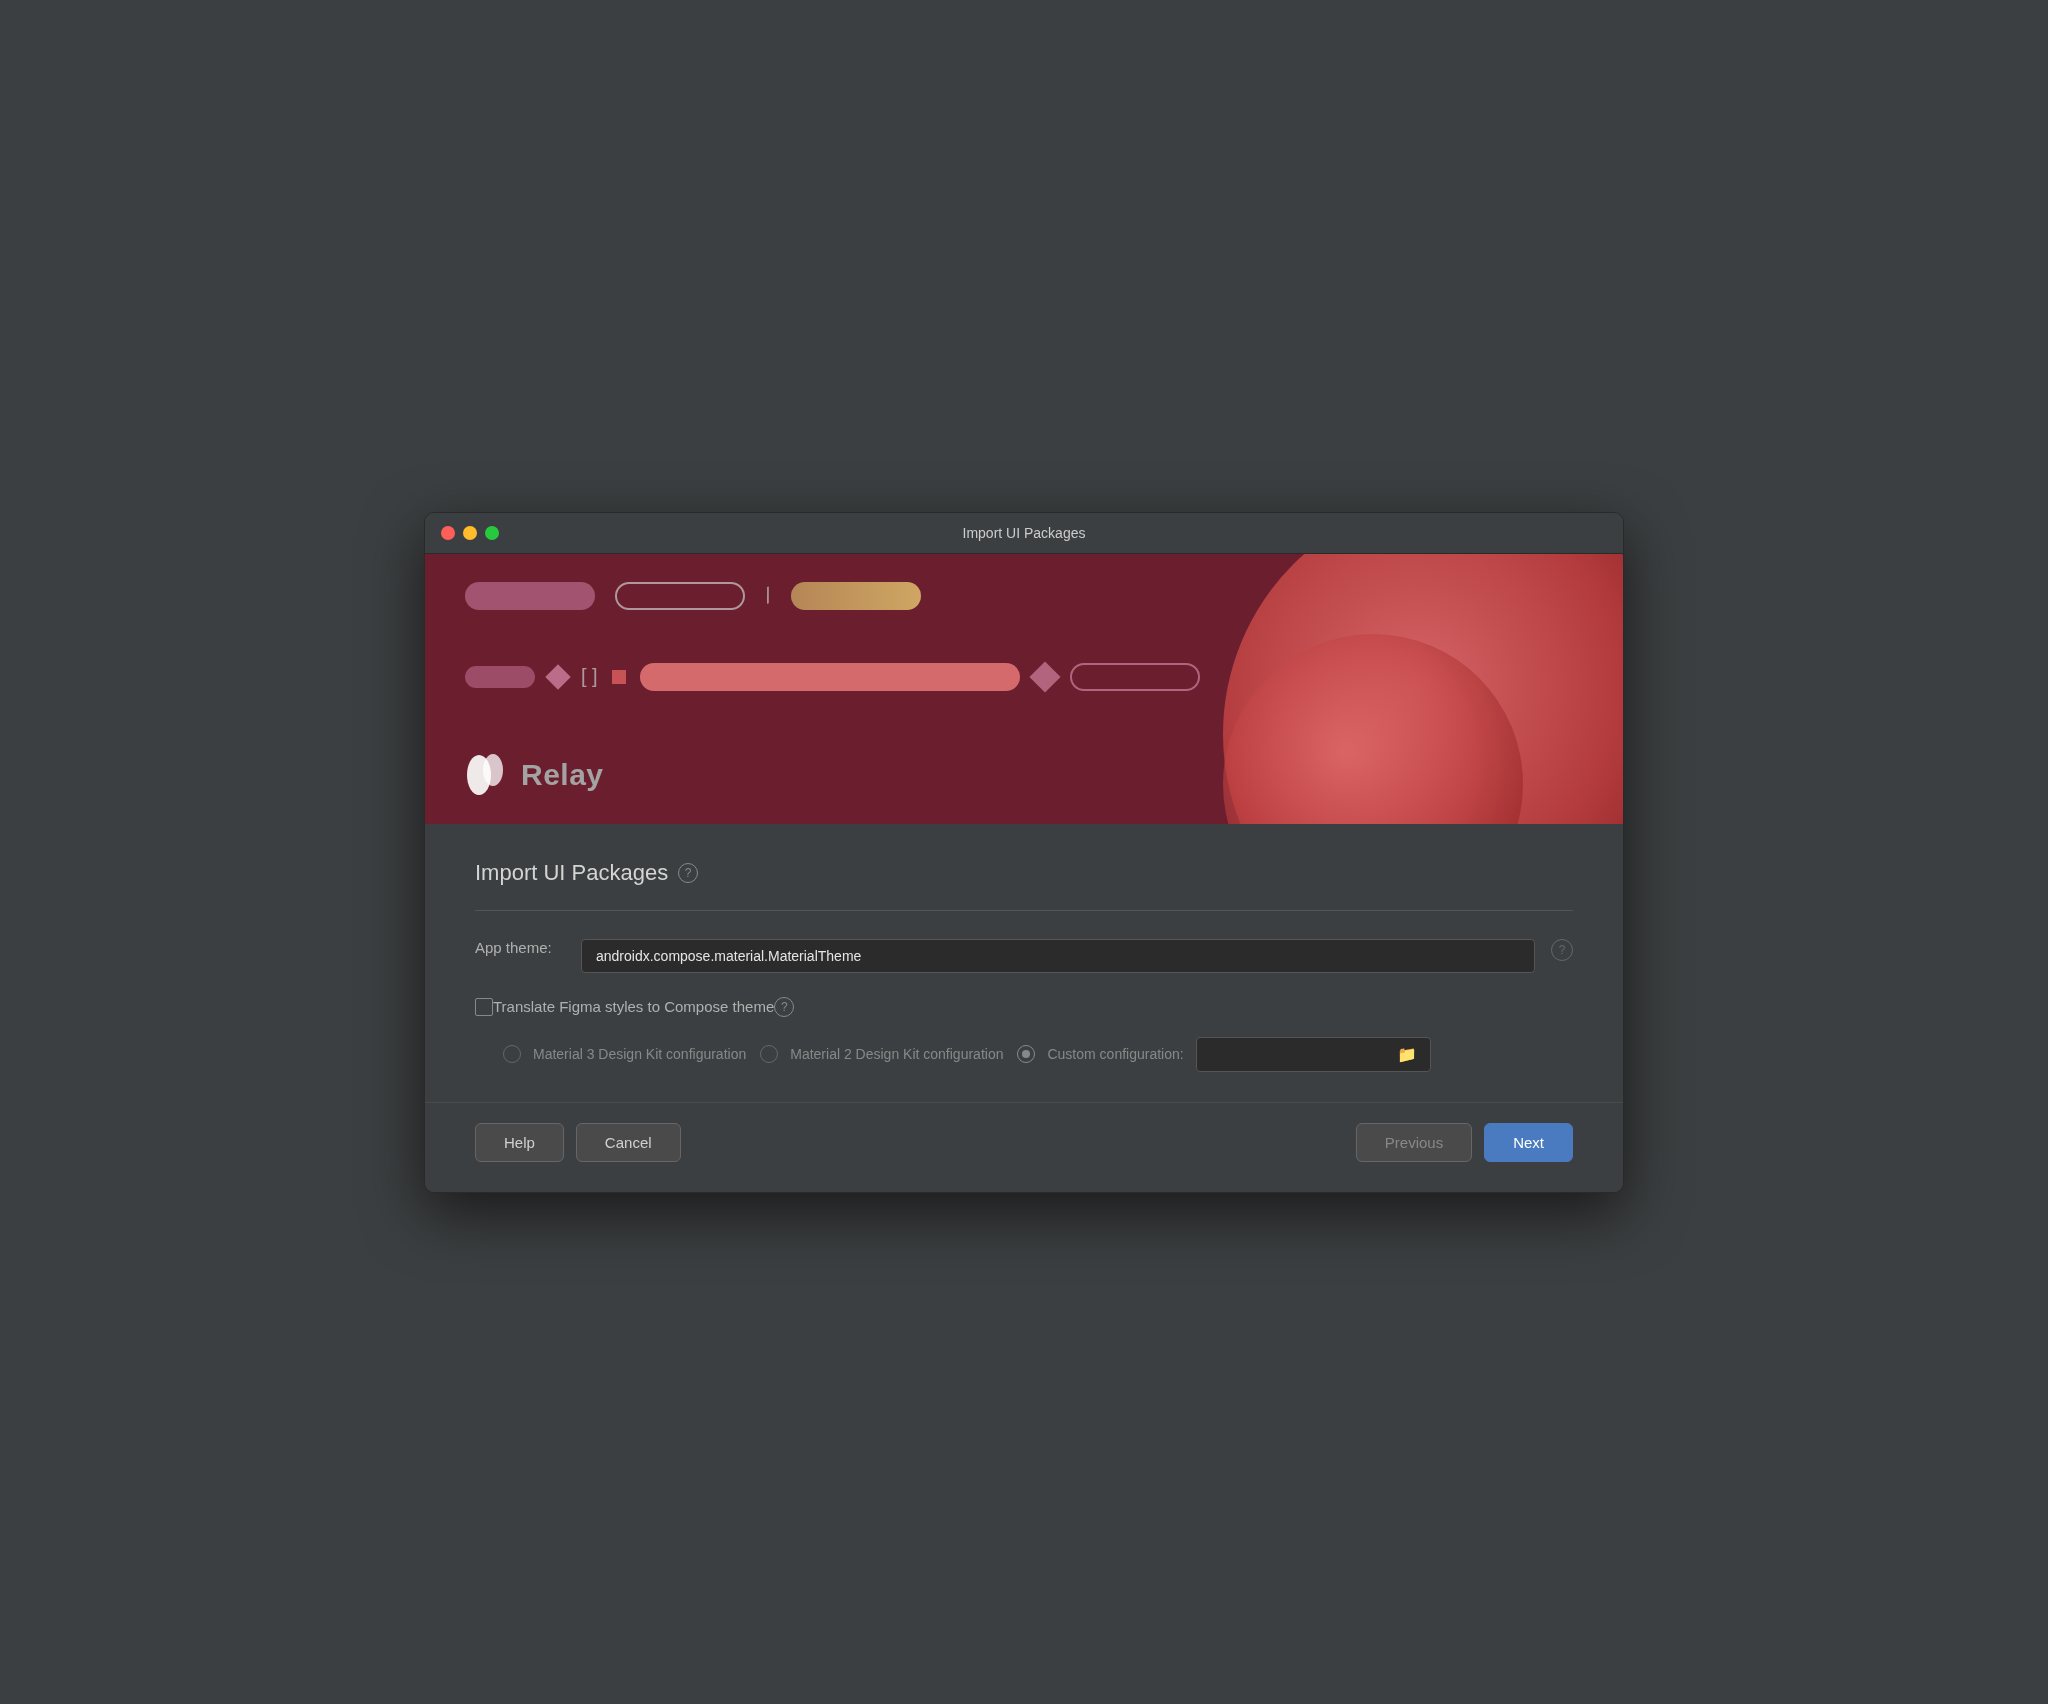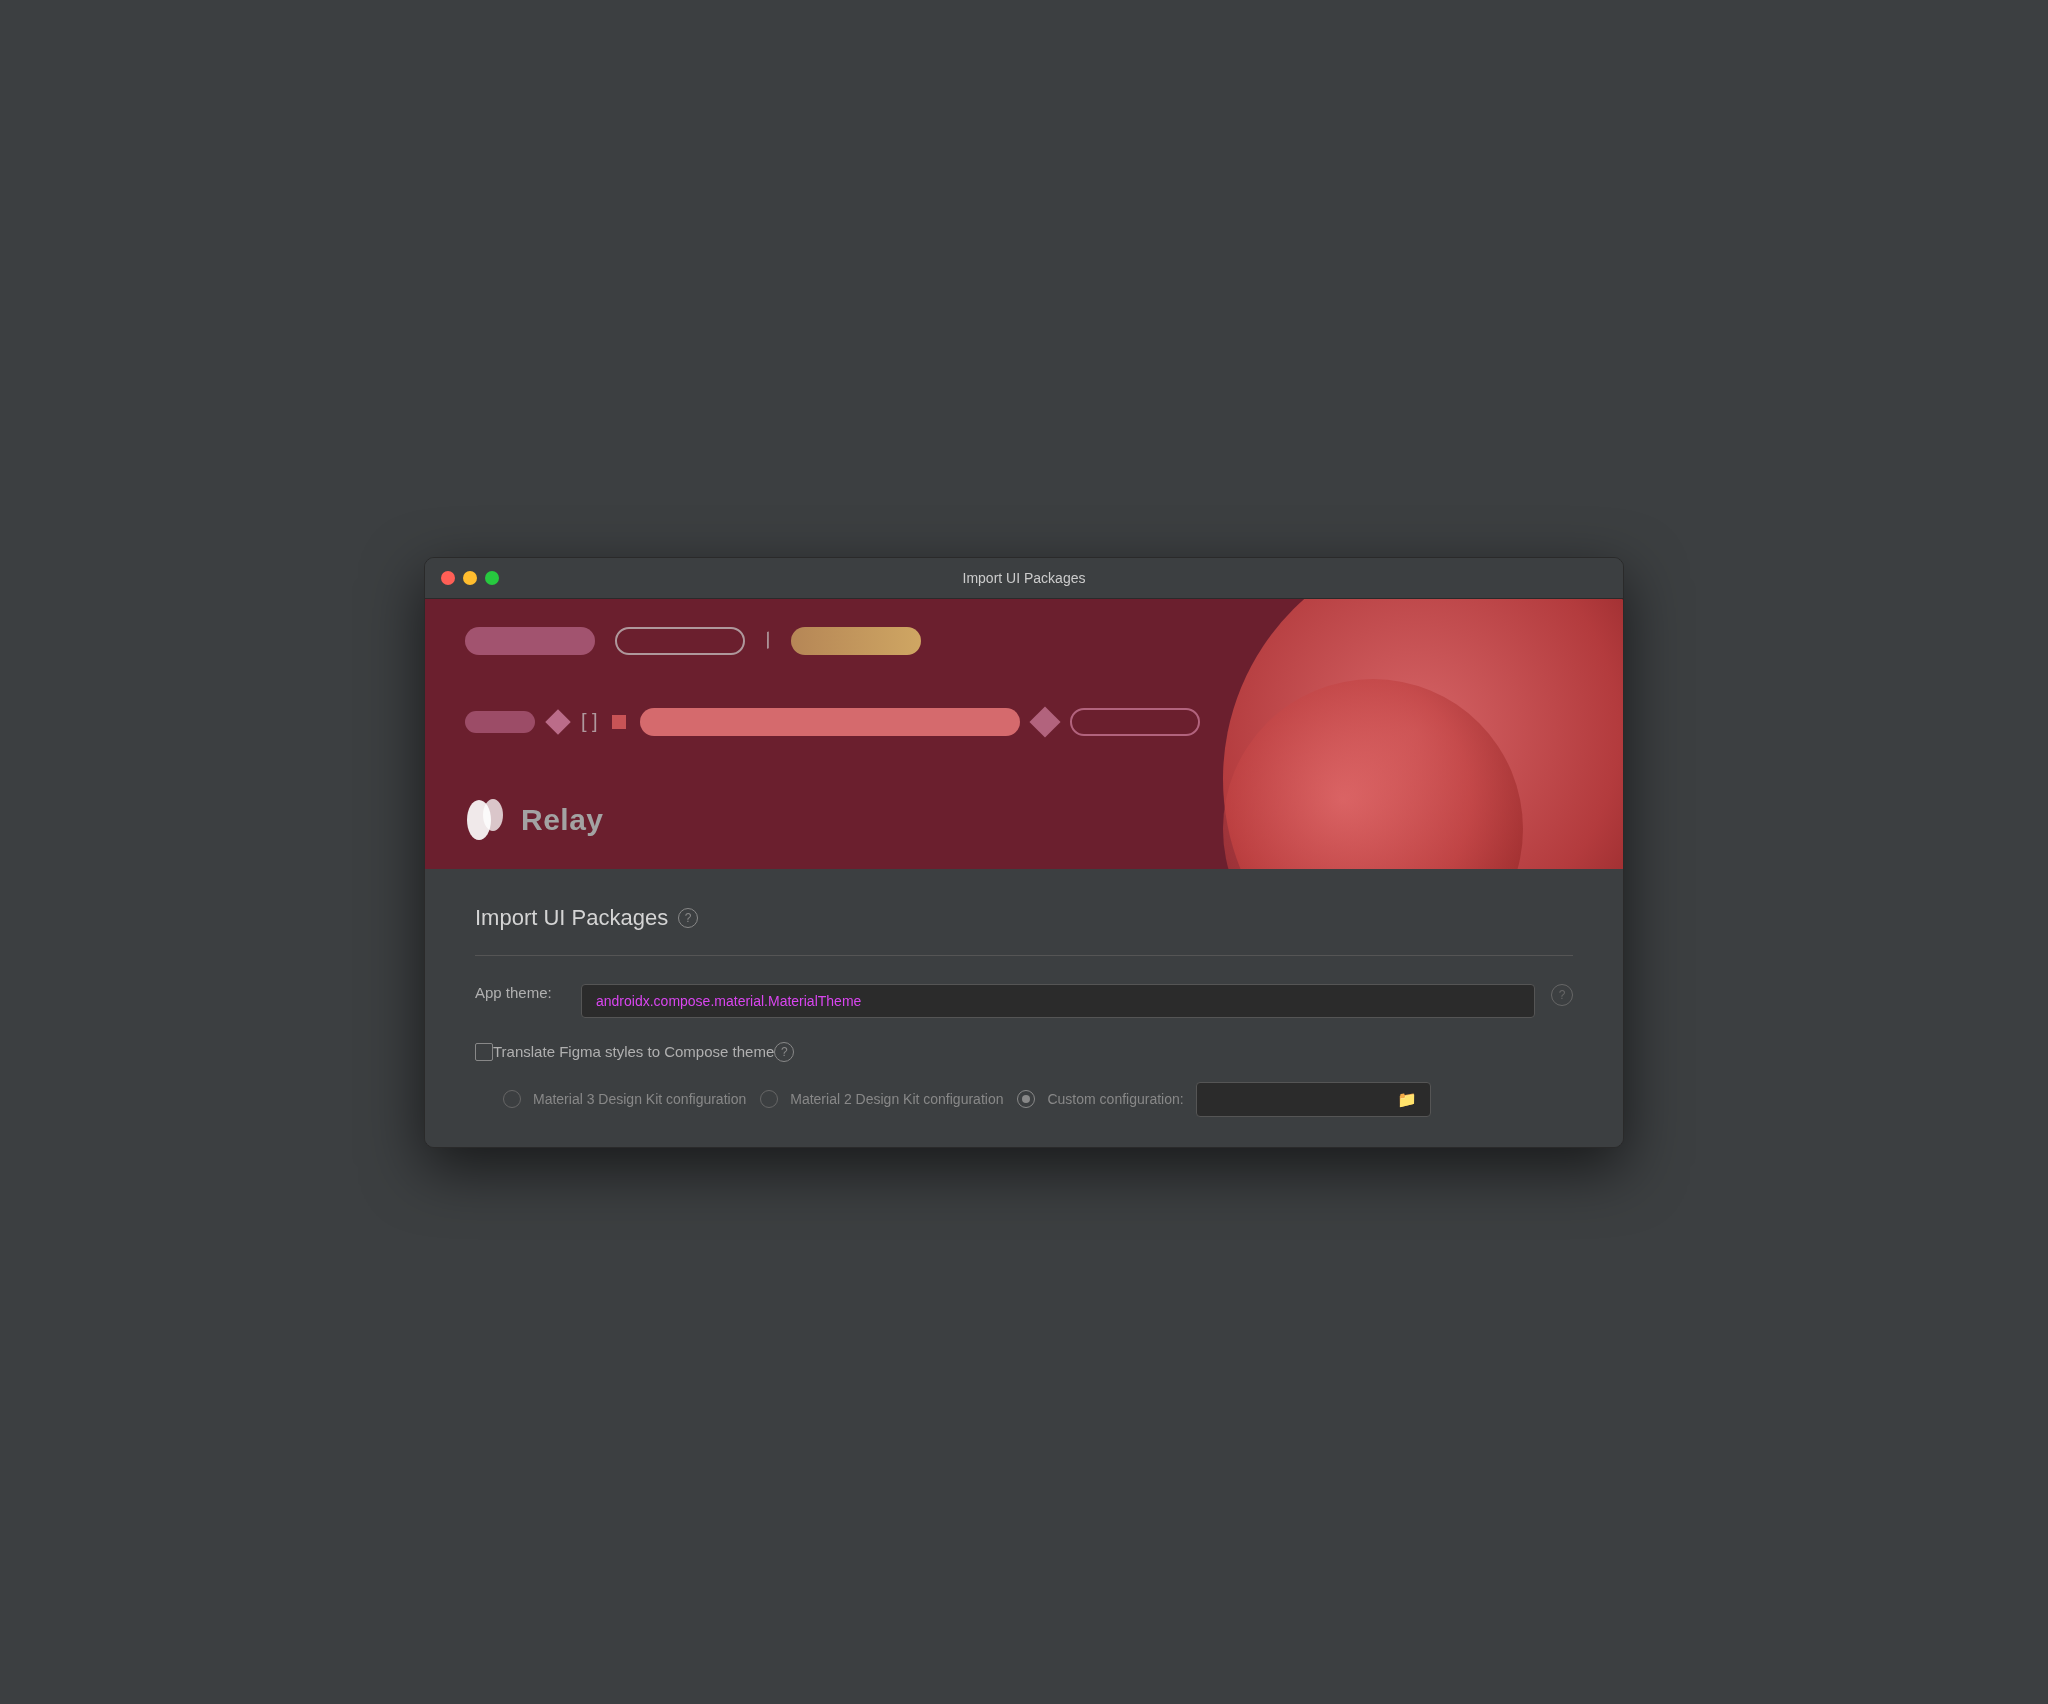--- a/index.html
+++ b/index.html
@@ -292,21 +292,21 @@
       white-space: nowrap;
       min-width: 90px;
     }
 
     .app-theme-input {
       flex: 1;
       background: #2b2b2b;
       border: 1px solid #555;
       border-radius: 4px;
       padding: 8px 14px;
-      color: #d946ef;
+      color: #e5e5e5;
       font-size: 14px;
       outline: none;
       font-family: inherit;
     }
 
     .theme-help-icon {
       width: 22px;
       height: 22px;
       border-radius: 50%;
       border: 1.5px solid #666;
@@ -537,14 +537,24 @@
             
             📁
           </span>
         </div>
       </div>
 
     </div>
 
   </div>
 
+  <div class="footer">
+    <div class="footer-left">
+      <button class="btn btn-secondary">Help</button>
+      <button class="btn btn-secondary">Cancel</button>
+    </div>
+    <div class="footer-right">
+      <button class="btn btn-disabled">Previous</button>
+      <button class="btn btn-primary">Next</button>
+    </div>
+  </div>
 
 </div>
 
 </body></html>

